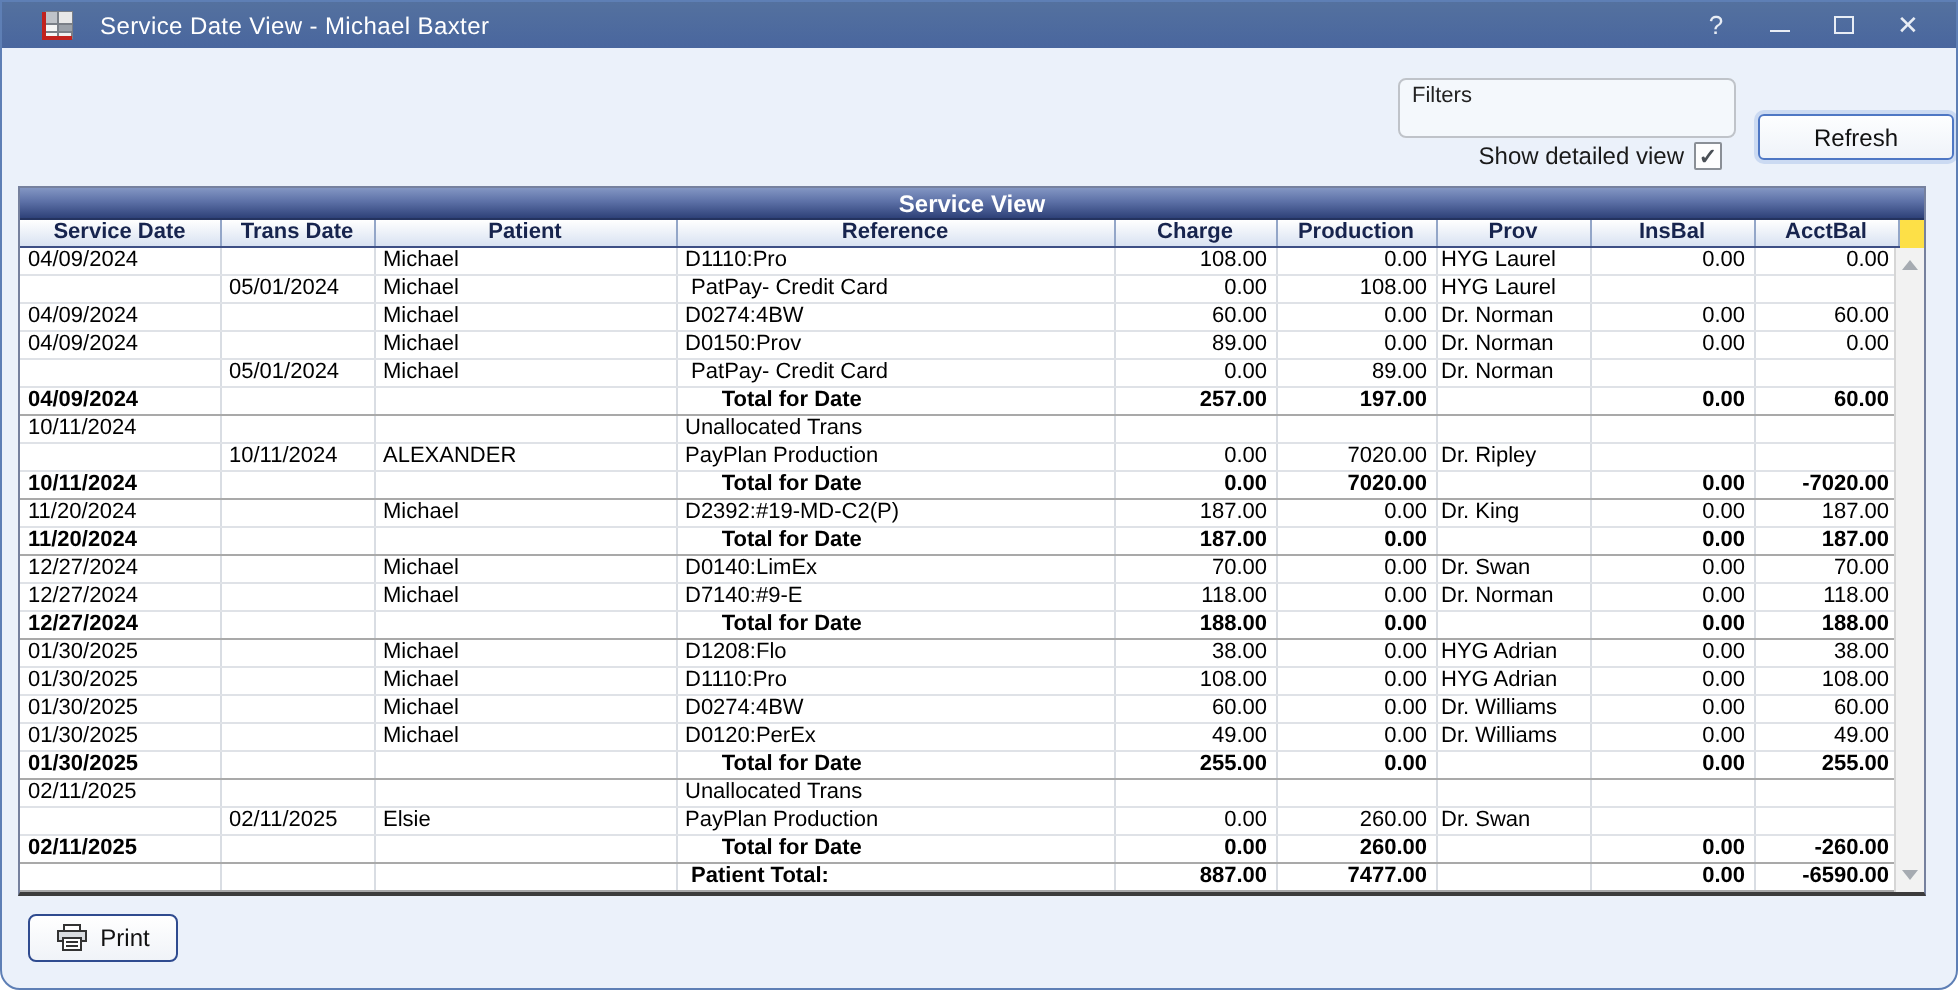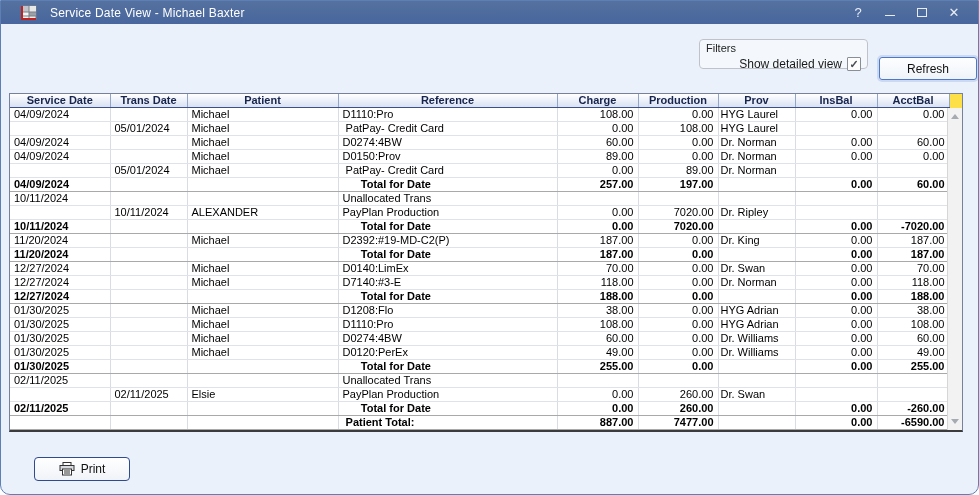--- a/index.html
+++ b/index.html
@@ -34,21 +34,21 @@
   }
   .glyph-min { width: 10px; border-top: 1px solid #E8EDF5; display: block; margin-top: 6px; }
   .glyph-max { width: 10px; height: 9px; border: 1px solid #E8EDF5; display: block; }
 
   
   .filters-group {
     position: absolute; left: 698px; top: 38px; width: 169px; height: 30px;
     border: 1px solid #BFC3C9; border-radius: 4px; background: #F4F8FC;
     padding: 2px 6px; font-size: 11px; color: #222;
   }
-  .filters-row { display: flex; align-items: center; justify-content: flex-end; margin-top: 3px; }
+  .filters-row { display: flex; align-items: center; justify-content: flex-end; margin-top: 17px; }
   .filters-label { font-size: 12px; color: #1a1a1a; margin-right: 5px; }
   .checkbox {
     width: 14px; height: 14px; border: 1px solid #8A8F96; background: #FDFDFD;
     display: flex; align-items: center; justify-content: center;
     font-size: 11px; color: #4A4F55; font-weight: bold; border-radius: 1px;
   }
   .refresh-btn {
     position: absolute; left: 878px; top: 56px; width: 98px; height: 23px;
     background: linear-gradient(#FDFEFF, #EFF3F9);
     border: 1px solid #4E77C4; border-radius: 3px;
@@ -99,21 +99,21 @@
   .scroll-down { bottom: 6px; border-left: 4px solid transparent; border-right: 4px solid transparent; border-top: 5px solid #A6ABB2; }
 
   
   .footer-btn {
     position: absolute; height: 24px;
     background: linear-gradient(#FFFFFF, #F0F3F8);
     border: 1px solid #2F4B8F; border-radius: 4px;
     font-size: 12px; color: #111; font-family: "Liberation Sans", sans-serif;
     display: flex; align-items: center; justify-content: center; gap: 6px;
   }
-  .print-btn { left: 13px; top: 456px; width: 96px; margin-left: 20px; }
+  .print-btn { left: 13px; top: 456px; width: 75px; }
   .save-btn  { left: 110px; top: 456px; width: 88px; }
 </style>
 </head>
 <body>
 
 <div class="window">
 
   <div class="titlebar">
     <svg class="app-icon" viewBox="0 0 16 16">
       <rect x="2" y="1" width="13" height="13" fill="#EFEFEF" stroke="#7A7F87"></rect>
@@ -143,20 +143,21 @@
   <fieldset class="filters-group">
     <span>Filters</span>
     <div class="filters-row">
       <span class="filters-label">Show detailed view</span>
       <span class="checkbox">✓</span>
     </div>
   </fieldset>
   <button class="refresh-btn">Refresh</button>
 
   <div class="table-wrap">
+    <div class="sv-titlebar">Service View</div>
     <div class="grid-area">
       <table class="sv">
         <colgroup>
           <col style="width:100px">
             <col style="width:77px">
             <col style="width:151px">
           <col style="width:219px">
             <col style="width:81px">
             <col style="width:80px">
           <col style="width:77px">
@@ -306,21 +307,21 @@
               <td class="c4">70.00</td>
               <td class="c5">0.00</td>
               <td class="c6">Dr. Swan</td>
               <td class="c7">0.00</td>
               <td class="c8">70.00</td>
             </tr>
             <tr>
               <td class="c0">12/27/2024</td>
               <td class="c1"></td>
               <td class="c2">Michael</td>
-              <td class="c3">D7140:#3-E</td>
+              <td class="c3">D7140:#9-E</td>
               <td class="c4">118.00</td>
               <td class="c5">0.00</td>
               <td class="c6">Dr. Norman</td>
               <td class="c7">0.00</td>
               <td class="c8">118.00</td>
             </tr>
             <tr class="total">
               <td class="c0">12/27/2024</td>
               <td class="c1"></td>
               <td class="c2"></td>

